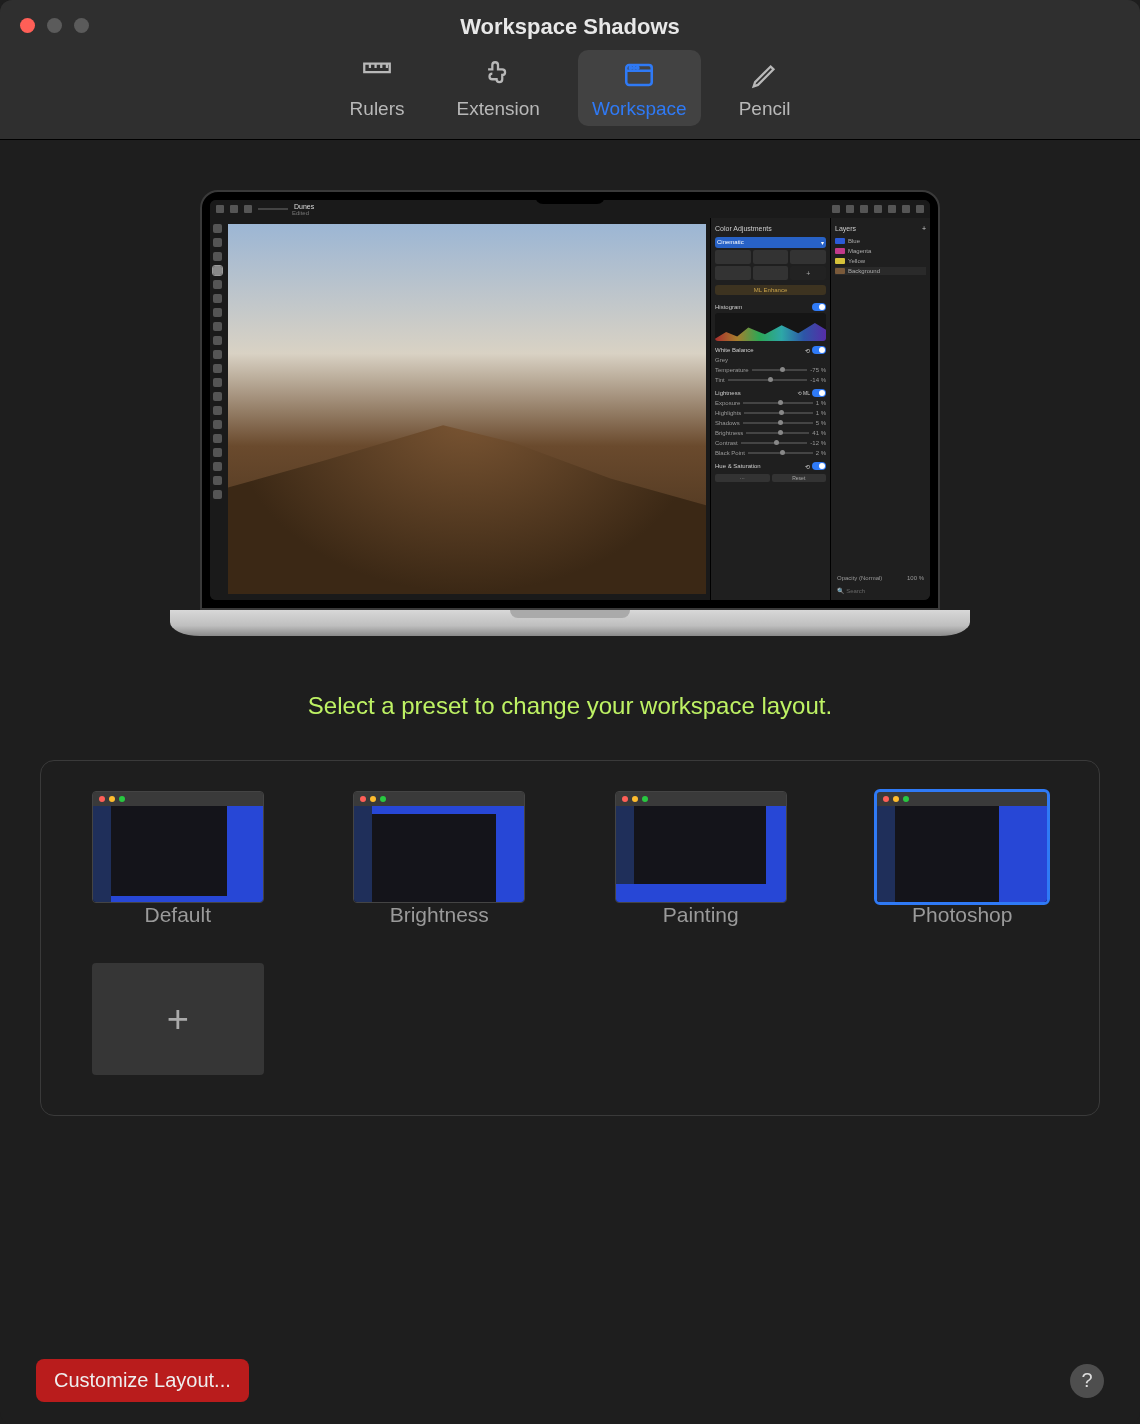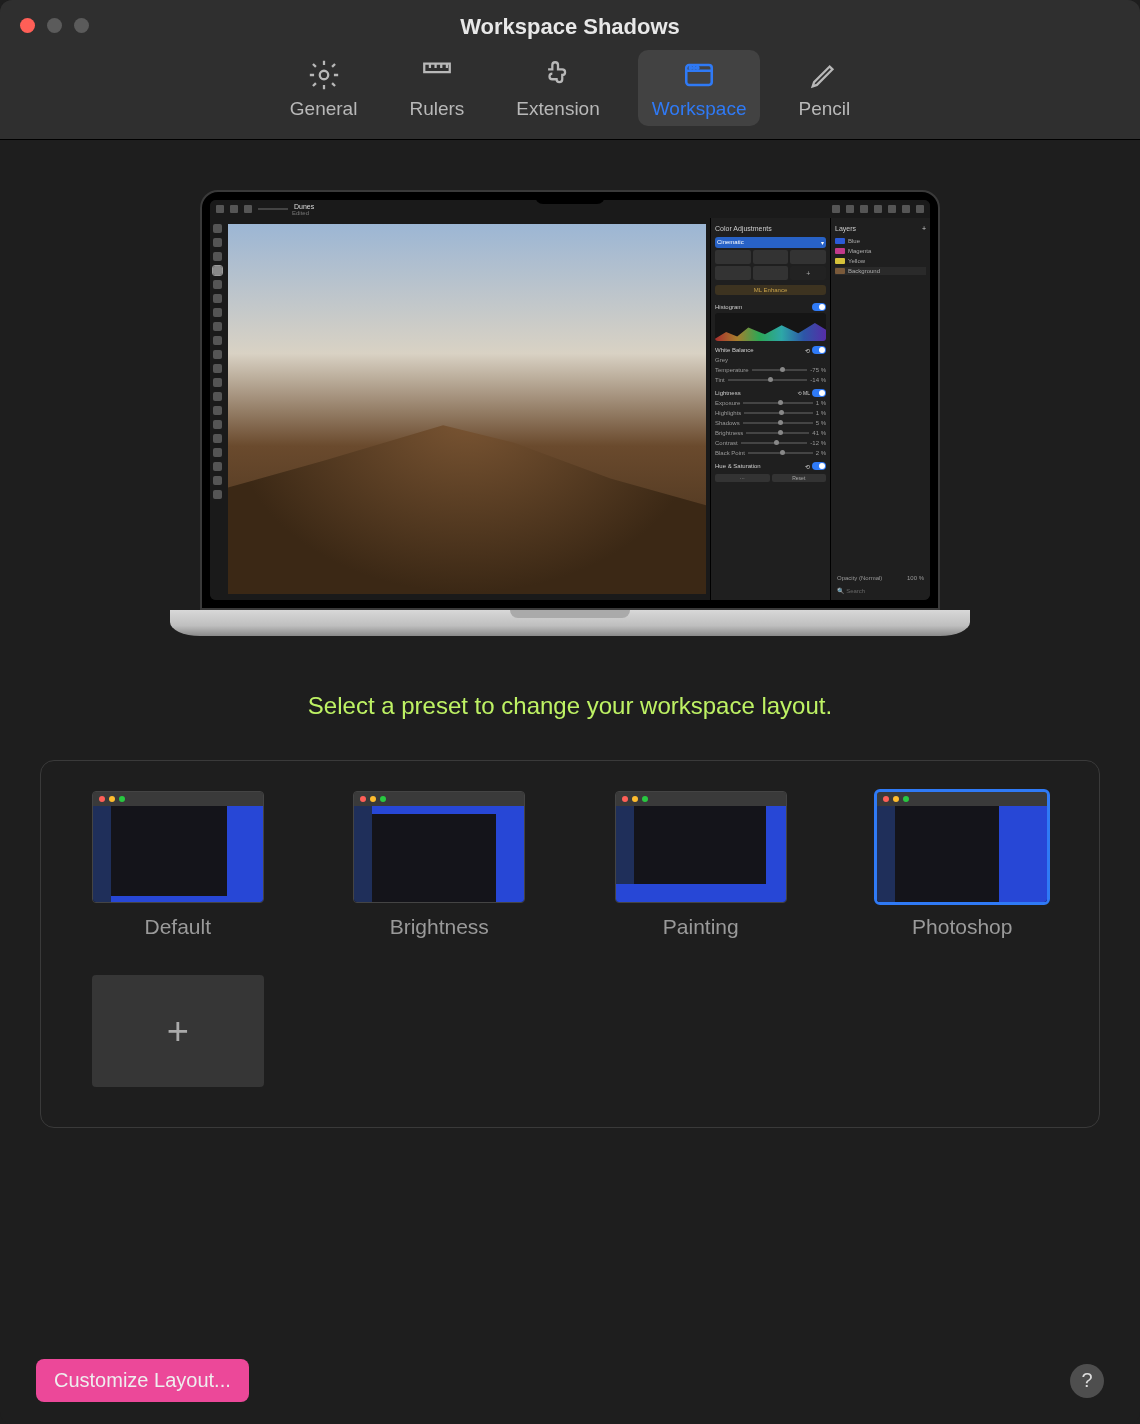--- a/index.html
+++ b/index.html
@@ -181,21 +181,21 @@
     border-radius:14px;
     padding:30px 30px 40px;
     margin:0 0 20px;
   }
   .preset-grid {
     display:grid;
     grid-template-columns: repeat(4, 1fr);
     gap:36px 48px;
   }
   .preset-item {
-    display:flex; flex-direction:column; align-items:center; gap:12px;
+    display:flex; flex-direction:column; align-items:center; 
     cursor:pointer;
   }
   .thumb {
     width:172px; height:112px;
     background:#2c2c2c;
     border-radius:4px;
     border:1px solid #444;
     position:relative;
     overflow:hidden;
   }
@@ -215,21 +215,21 @@
     font-size:38px;color:#aaa;font-weight:200;
   }
   
   .footer{
     position:absolute;
     left:0;right:0;bottom:22px;
     padding:0 36px;
     display:flex;justify-content:space-between;align-items:center;
   }
   .cust-btn{
-    background:#ec4899;color:#eee;
+    background:#b91c1c;color:#eee;
     border:none;border-radius:8px;
     font-size:20px;padding:10px 18px;
     cursor:pointer;
   }
   .help{
     width:34px;height:34px;border-radius:50%;
     background:#4e4e4e;display:flex;align-items:center;justify-content:center;
     font-size:20px;color:#ddd;cursor:pointer;
   }
 </style>
@@ -240,27 +240,20 @@
 
   <div class="titlebar">
     <div class="traffic-lights">
       <div class="tl close"></div>
       <div class="tl min"></div>
       <div class="tl max"></div>
     </div>
     <div class="window-title">Workspace Shadows</div>
 
     <div class="tabs">
-      <div class="tab">
-        <svg width="34" height="34" viewBox="0 0 24 24" stroke-width="1.6">
-            <circle cx="12" cy="12" r="3"></circle>
-            <path d="M12 2v3M12 19v3M4.2 4.2l2.1 2.1M17.7 17.7l2.1 2.1M2 12h3M19 12h3M4.2 19.8l2.1-2.1M17.7 6.3l2.1-2.1"></path>
-          </svg>
-        <span>General</span>
-      </div>
       <div class="tab">
         <svg width="34" height="34" viewBox="0 0 24 24" stroke-width="1.6">
             <path d="M3 4h18v6H3z"></path>
             <path d="M7 4v3M11 4v3M15 4v3M19 4v3"></path>
           </svg>
         <span>Rulers</span>
       </div>
       <div class="tab">
         <svg width="34" height="34" viewBox="0 0 24 24" stroke-width="1.6">
             <path d="M5 8h3V5a2 2 0 114 0v3h3a2 2 0 110 4v0h0v3a2 2 0 11-4 0v0H8a2 2 0 110-4"></path>

